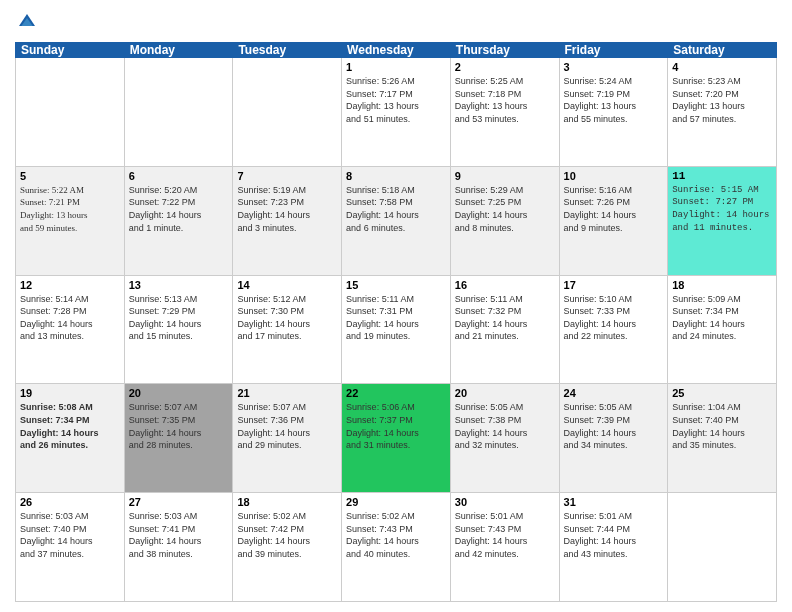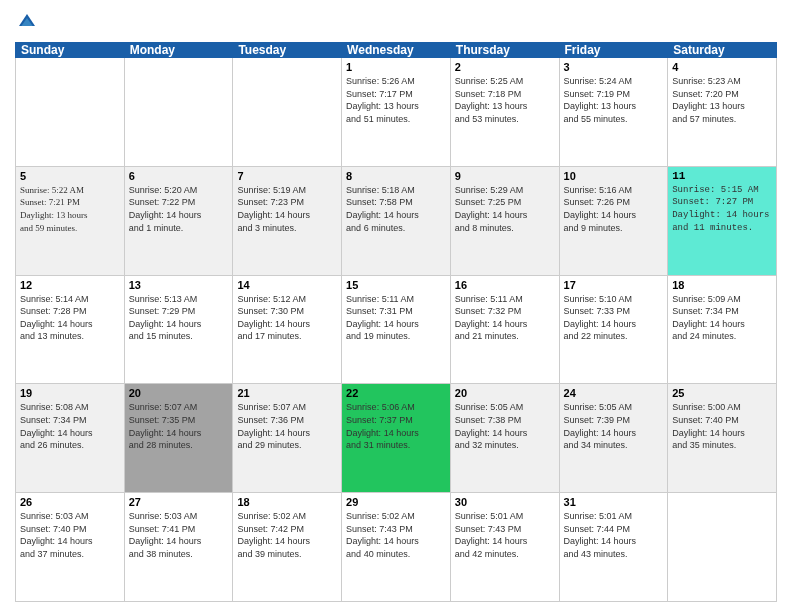--- a/index.html
+++ b/index.html
@@ -267,21 +267,21 @@
             <span class="day-number">18</span>
             <div class="day-info" style="white-space: pre-line;">Sunrise: 5:09 AM
 Sunset: 7:34 PM
 Daylight: 14 hours
 and 24 minutes.</div>
           </td>
         </tr>
         <tr>
           <td style="background-color: rgb(240, 240, 240);">
             <span class="day-number">19</span>
-            <div class="day-info" style="white-space: pre-line;">Sunrise: 5:08 AM
+            <div class="day-info" style="white-space: pre-line; font-weight: bold;">Sunrise: 5:08 AM
 Sunset: 7:34 PM
 Daylight: 14 hours
 and 26 minutes.</div>
           </td>
           <td style="background-color: #a3a3a3;">
             <span class="day-number">20</span>
             <div class="day-info" style="white-space: pre-line;">Sunrise: 5:07 AM
 Sunset: 7:35 PM
 Daylight: 14 hours
 and 28 minutes.</div>
@@ -309,21 +309,21 @@
           </td>
           <td style="background-color: rgb(240, 240, 240);">
             <span class="day-number">24</span>
             <div class="day-info" style="white-space: pre-line;">Sunrise: 5:05 AM
 Sunset: 7:39 PM
 Daylight: 14 hours
 and 34 minutes.</div>
           </td>
           <td style="background-color: rgb(240, 240, 240);">
             <span class="day-number">25</span>
-            <div class="day-info" style="white-space: pre-line;">Sunrise: 5:00 AM
+            <div class="day-info" style="white-space: pre-line;">Sunrise: 1:04 AM
 Sunset: 7:40 PM
 Daylight: 14 hours
 and 35 minutes.</div>
           </td>
         </tr>
         <tr>
           <td>
             <span class="day-number">26</span>
             <div class="day-info" style="white-space: pre-line;">Sunrise: 5:03 AM
 Sunset: 7:40 PM

